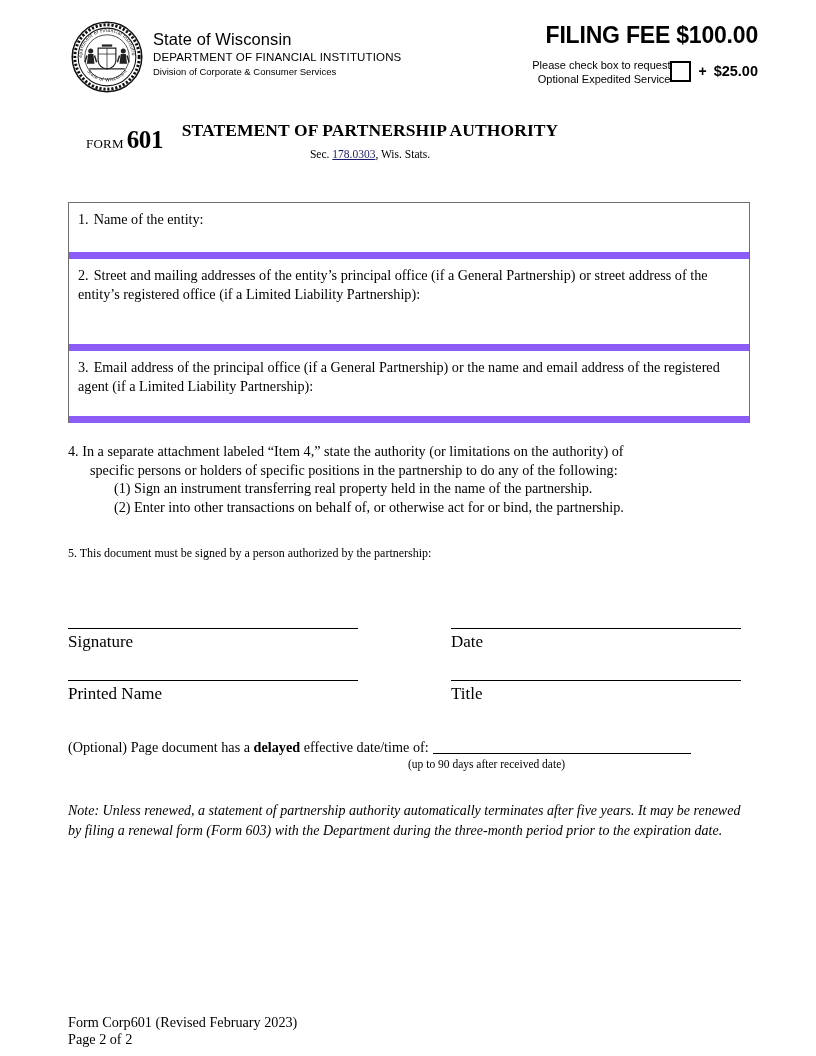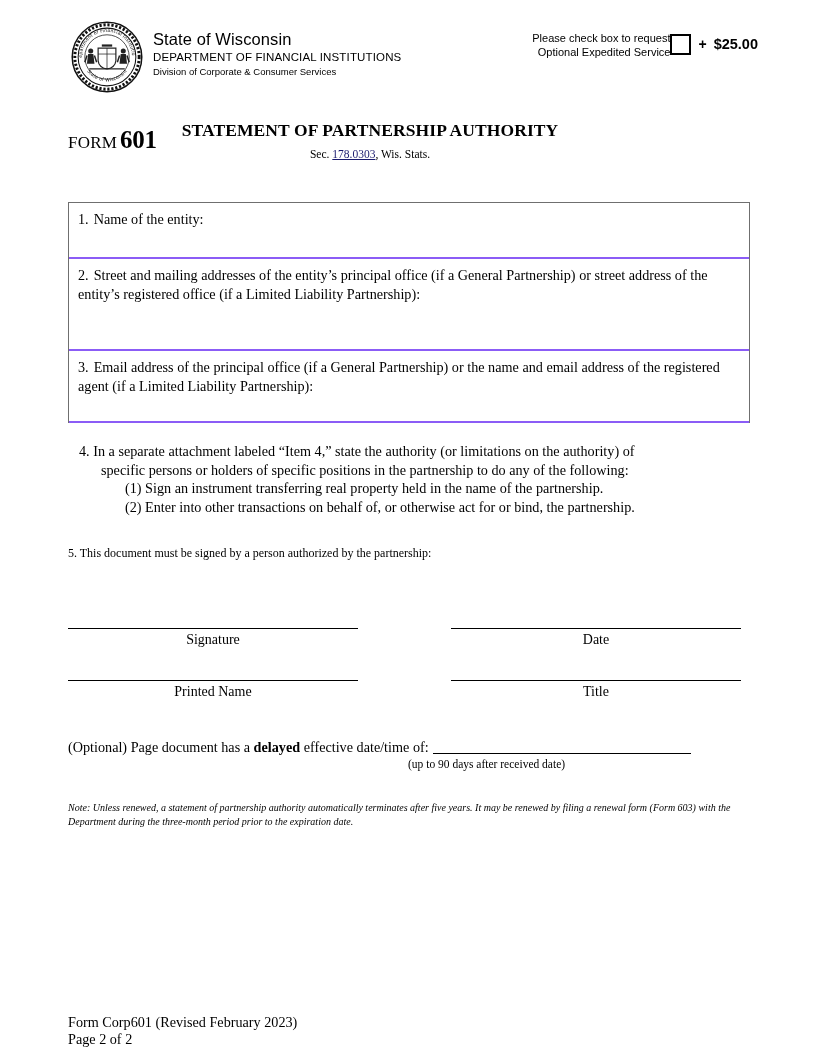--- a/index.html
+++ b/index.html
@@ -111,23 +111,24 @@
   }
 
   
   .form-num {
     position: absolute;
     left: 68px;
     top: 126px;
     white-space: nowrap;
   }
   .form-word {
-    font-size: 17px;
+    font-size: 13px;
     font-variant: small-caps;
     letter-spacing: 0.2px;
+    margin-left: 18px;
   }
   .form-digits {
     font-size: 25px;
     font-weight: bold;
     letter-spacing: -0.3px;
     margin-left: 3px;
   }
 
   .title-block {
     position: absolute;
@@ -155,21 +156,21 @@
   .boxes {
     position: absolute;
     left: 68px;
     top: 202px;
     width: 682px;
     border: 1px solid #6f6f6f;
     border-bottom: none;
     box-sizing: border-box;
   }
   .box {
-    border-bottom: 2px solid #8b5cf6;
+    border-bottom: 7px solid #8b5cf6;
     box-sizing: border-box;
     padding: 7px 9px 0 9px;
   }
   .box1 { height: 56px; }
   .box2 { height: 92px; }
   .box3 { height: 72px; }
   .box-text {
     font-size: 14.2px;
     line-height: 1.36;
   }
@@ -178,21 +179,20 @@
   }
 
   
   .item4 {
     position: absolute;
     left: 68px;
     top: 442px;
     width: 690px;
     font-size: 14.2px;
     line-height: 1.31;
-    margin-left: 11px;
   }
   .item4-l1 { text-indent: 0; }
   .item4-l2 { padding-left: 22px; }
   .item4-sub { padding-left: 46px; }
 
   .item5 {
     position: absolute;
     left: 68px;
     top: 546px;
     width: 690px;
@@ -206,22 +206,21 @@
     top: 628px;
     width: 816px;
     height: 80px;
   }
   .sig-line {
     position: absolute;
     border-top: 1.2px solid #000;
   }
   .sig-cap {
     position: absolute;
-    font-size: 14px;
-    text-align: center;
+    font-size: 17px;
   }
   .sl-left  { left: 68px;  width: 290px; }
   .sl-right { left: 451px; width: 290px; }
   .row1 { top: 0px; }
   .row2 { top: 52px; }
   .cap1 { top: 4px; }
   .cap2 { top: 56px; }
 
   
   .optional {
@@ -245,21 +244,21 @@
     top: 758px;
     font-size: 11.5px;
   }
 
   
   .note {
     position: absolute;
     left: 68px;
     top: 801px;
     width: 684px;
-    font-size: 10px;
+    font-size: 14px;
     font-style: italic;
     line-height: 1.40;
   }
 
   
   .footer {
     position: absolute;
     left: 68px;
     top: 1014px;
     width: 690px;
@@ -312,20 +311,21 @@
       </svg>
     </div>
 
     <div class="agency-block">
       <div class="agency-name">State of Wisconsin</div>
       <div class="agency-dept">DEPARTMENT OF FINANCIAL INSTITUTIONS</div>
       <div class="agency-div">Division of Corporate &amp; Consumer Services</div>
     </div>
 
     <div class="fee-block">
+      <div class="fee-title">FILING FEE $100.00</div>
       <div class="fee-row">
         <div class="fee-note">
           <div>Please check box to request</div>
           <div>Optional Expedited Service</div>
         </div>
         <div class="fee-check-wrap">
           <span class="checkbox"></span>
           <span class="plus">+</span>
           <span class="fee-amt">$25.00</span>
         </div>

